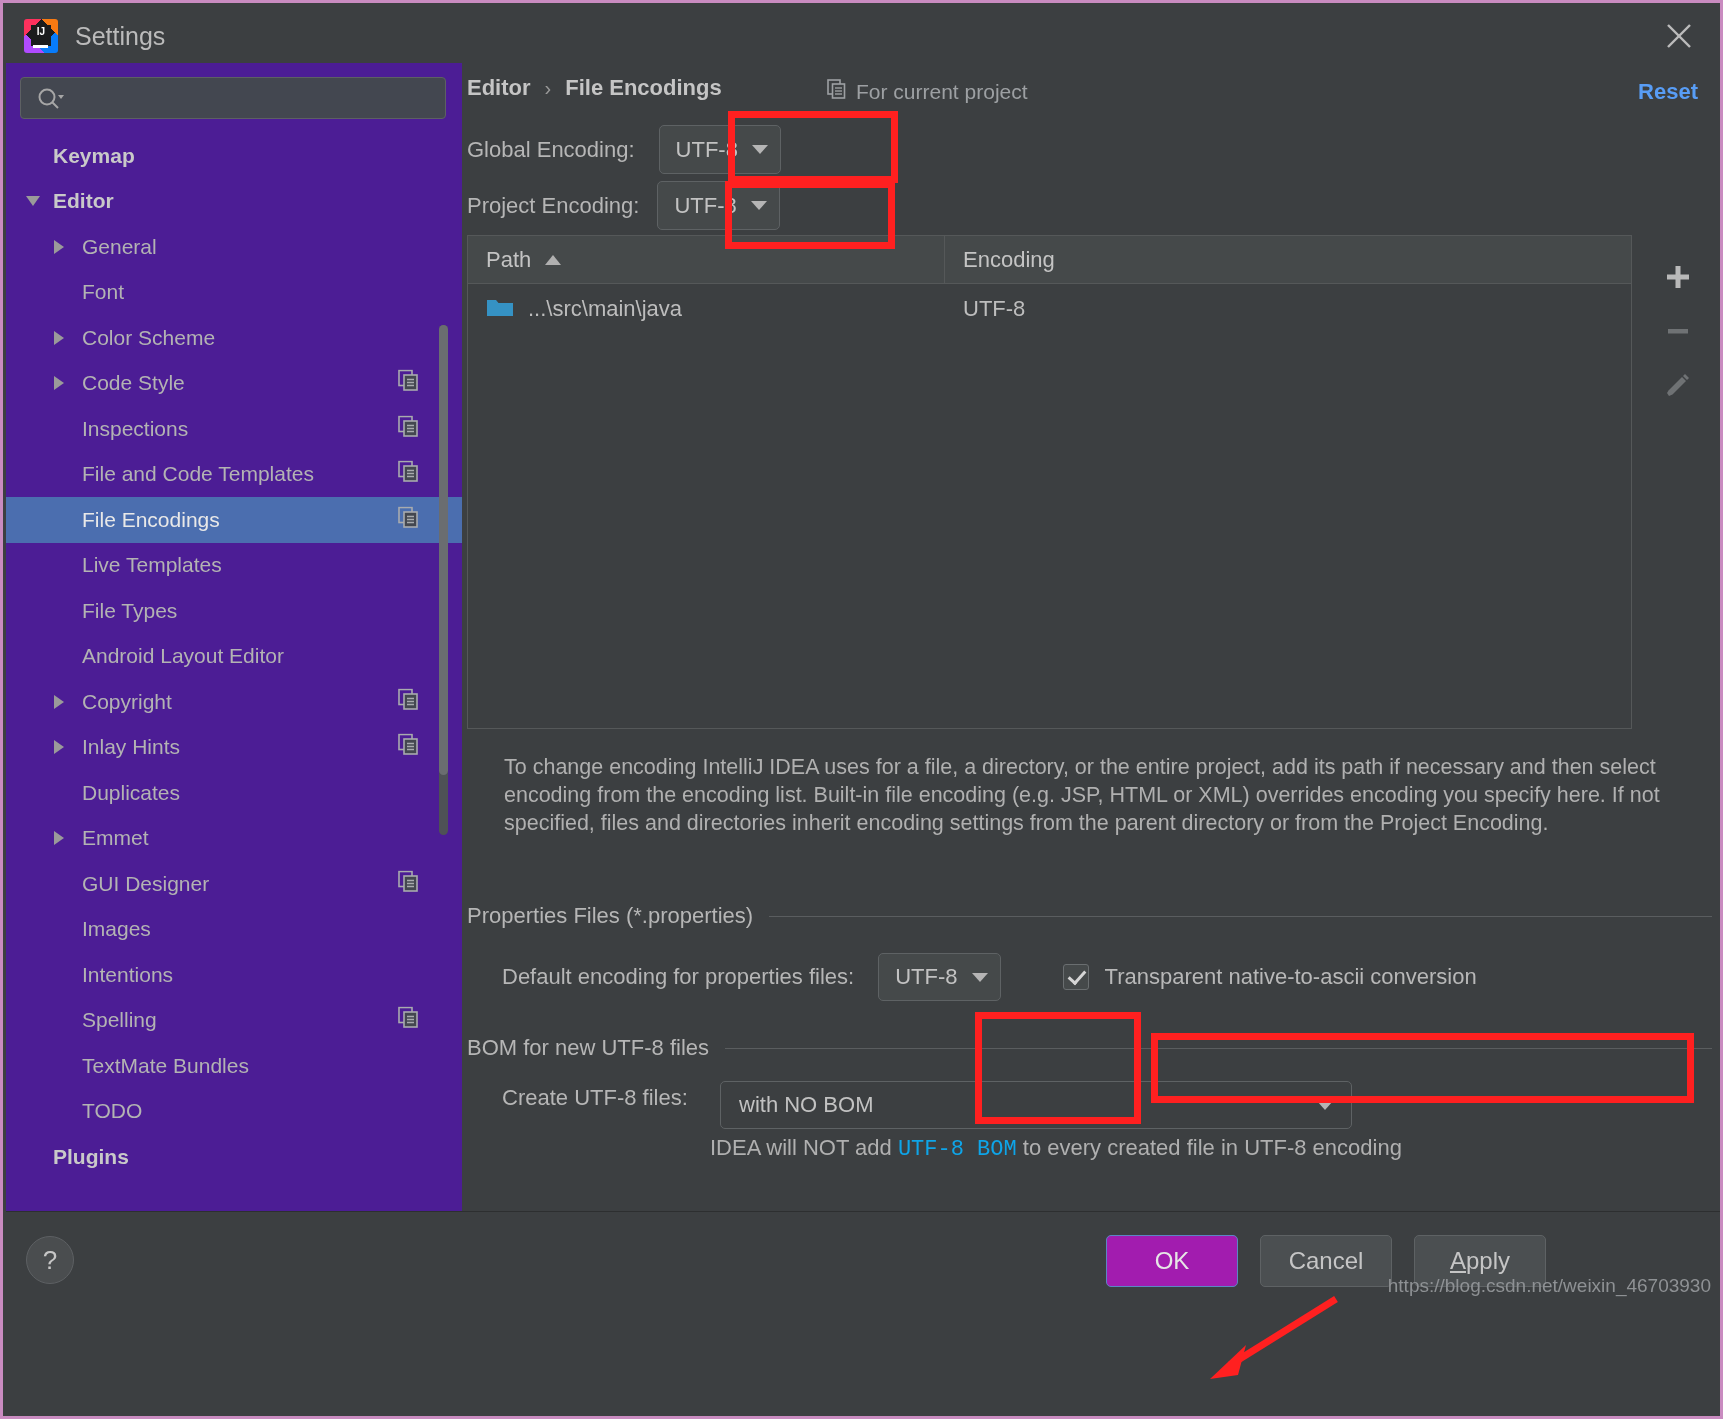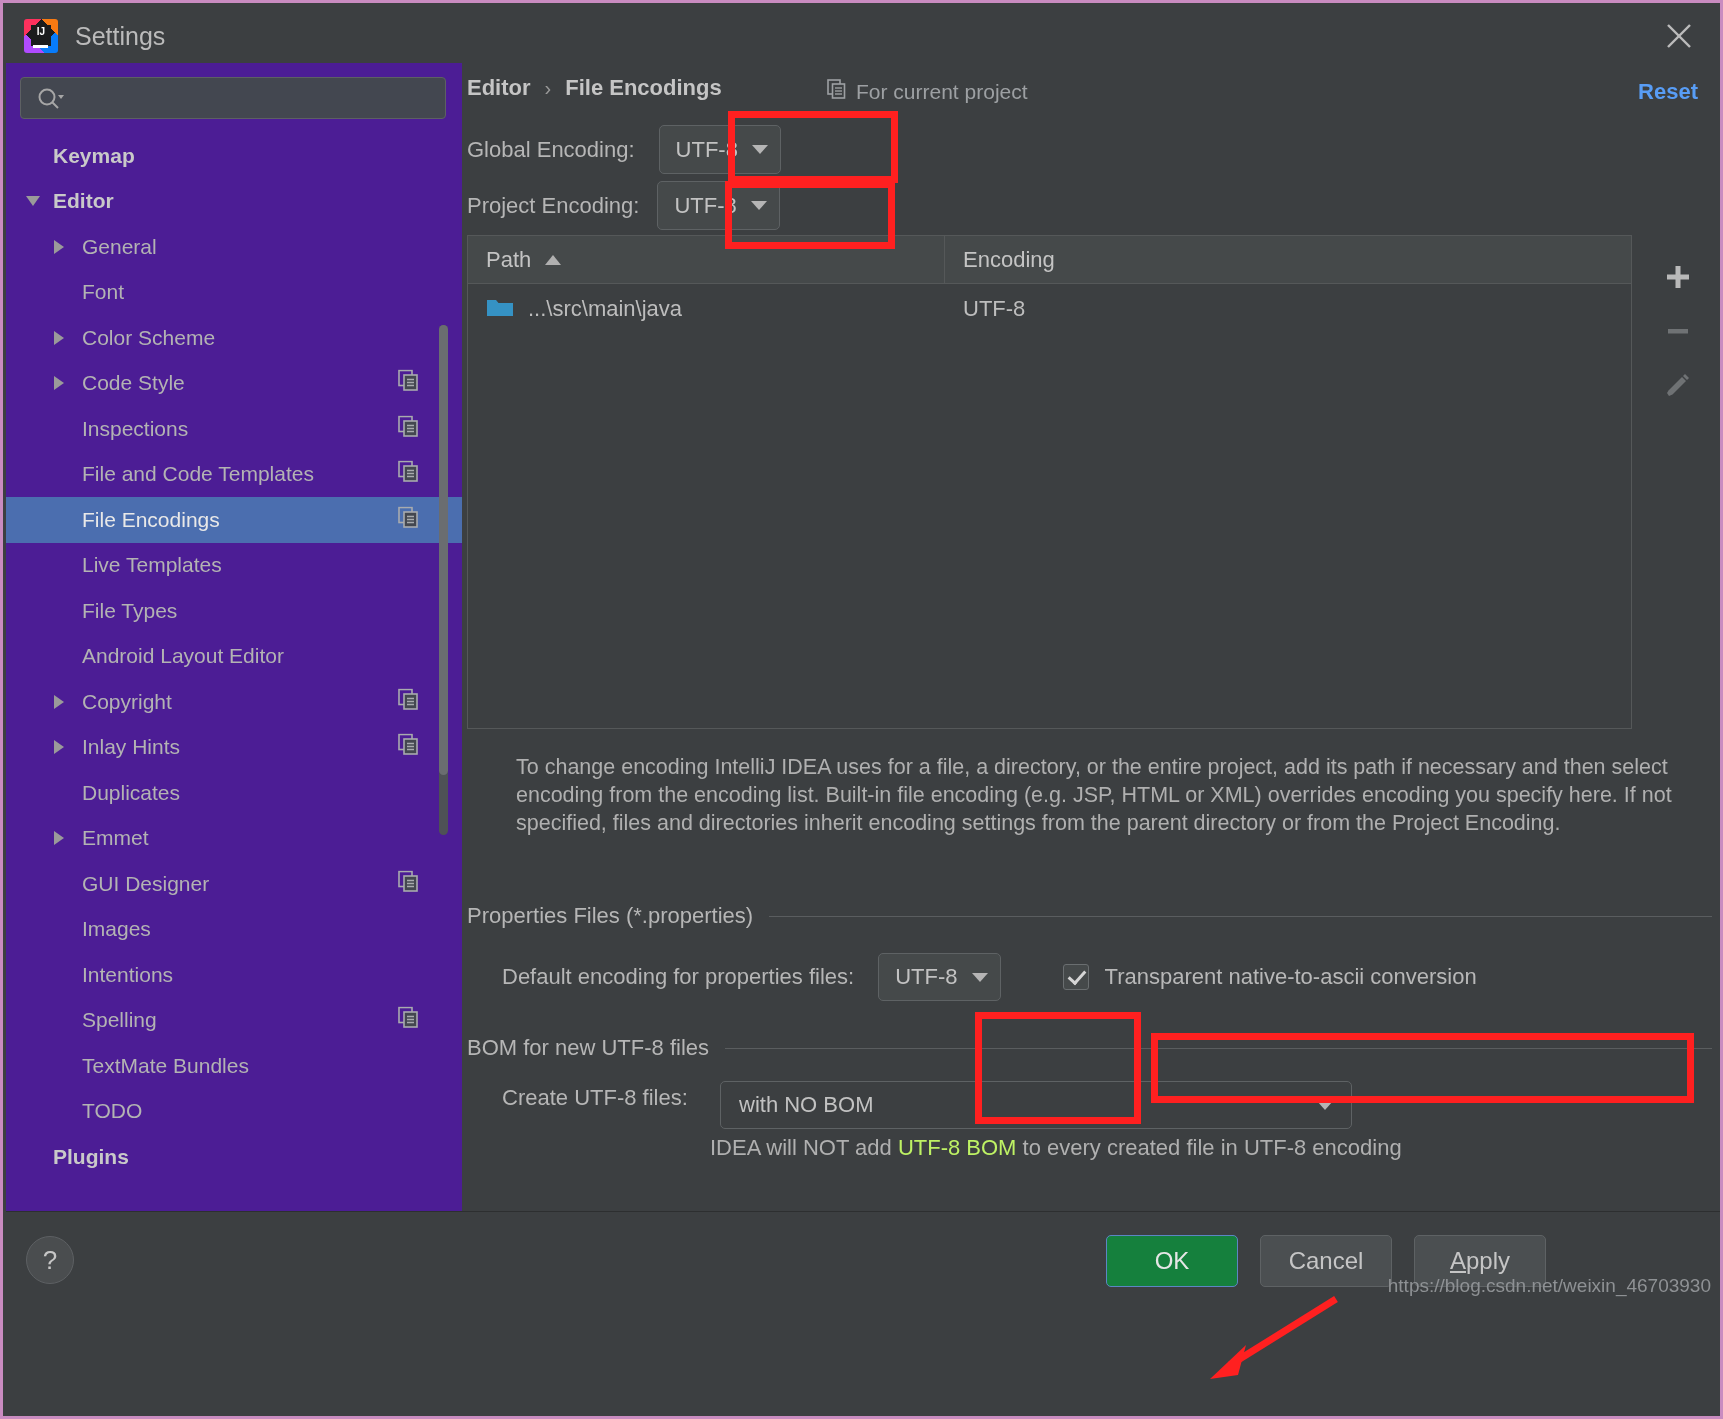--- a/index.html
+++ b/index.html
@@ -219,21 +219,21 @@
     display: flex; flex-direction: column; align-items: center;
     padding-top: 16px;
   }
   .tbtn {
     width: 52px; height: 52px;
     display: flex; align-items: center; justify-content: center;
     cursor: pointer; margin-bottom: 2px;
   }
 
   .desc {
-    position: absolute; left: 54px; top: 690px;
+    position: absolute; left: 42px; top: 690px;
     width: 1175px;
     color: #b0b0b0; font-size: 21.5px; line-height: 28px;
   }
 
   
   .group {
     position: absolute; display: flex; align-items: center;
     width: 1245px; left: 5px;
   }
   .group .gtitle { color: #b6b6b6; font-size: 22px; white-space: nowrap; }
@@ -268,21 +268,21 @@
     border-radius: 5px;
     color: #c2c2c2; font-size: 22px;
     padding: 0 18px;
     cursor: pointer;
   }
 
   .bom-note {
     position: absolute; left: 248px; top: 1239px;
     color: #b0b0b0; font-size: 22px;
   }
-  .bom-note .lnk { color: #bef264; }
+  .bom-note .lnk { color: #0ea5e9; font-family: Liberation Mono, monospace; }
 
   
   .footer {
     position: absolute; left: 3px; top: 1208px;
     width: 1717px; height: 208px;
     background: #3c3f41;
     border-top: 1px solid #2d2f30;
   }
   .help-btn {
     position: absolute; left: 20px; top: 24px;
@@ -298,21 +298,21 @@
   .btn {
     position: absolute; top: 23px;
     height: 52px;
     display: flex; align-items: center; justify-content: center;
     border-radius: 5px;
     font-size: 24px;
     cursor: pointer;
   }
   .btn.ok {
     left: 1100px; width: 132px;
-    background: #15803d; border: 1px solid #5c86c4;
+    background: #a21caf; border: 1px solid #5c86c4;
     color: #e6e6e6;
   }
   .btn.cancel {
     left: 1254px; width: 132px;
     background: #4b4f51; border: 1px solid #5e6264;
     color: #c5c5c5;
   }
   .btn.apply {
     left: 1408px; width: 132px;
     background: #4b4f51; border: 1px solid #5e6264;

